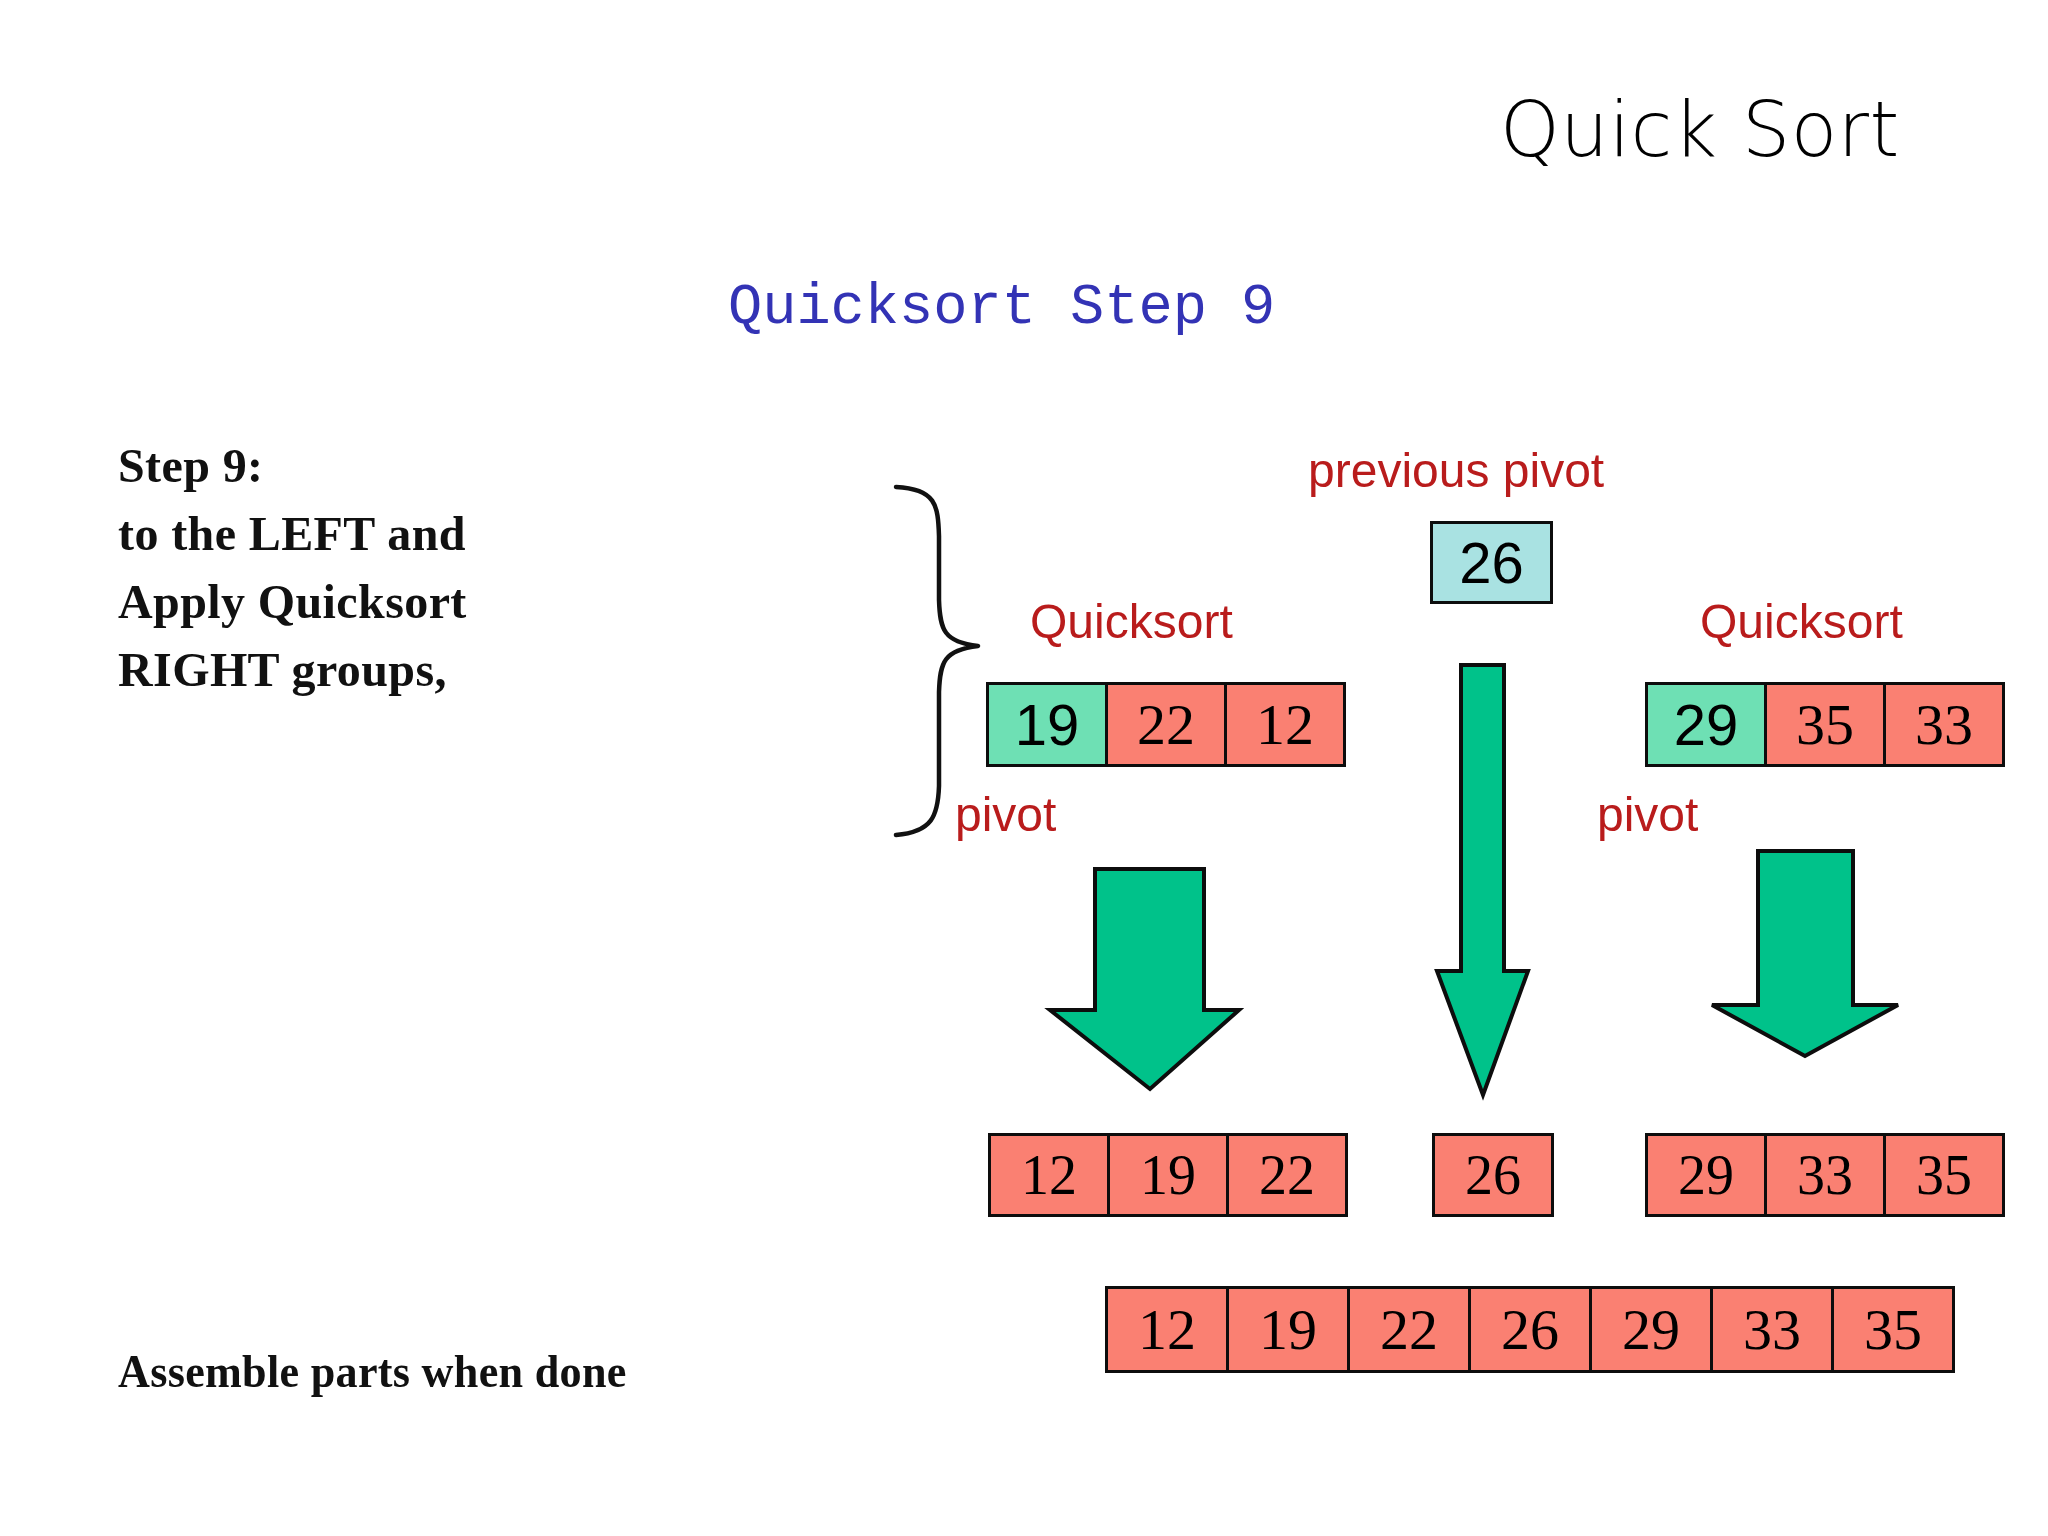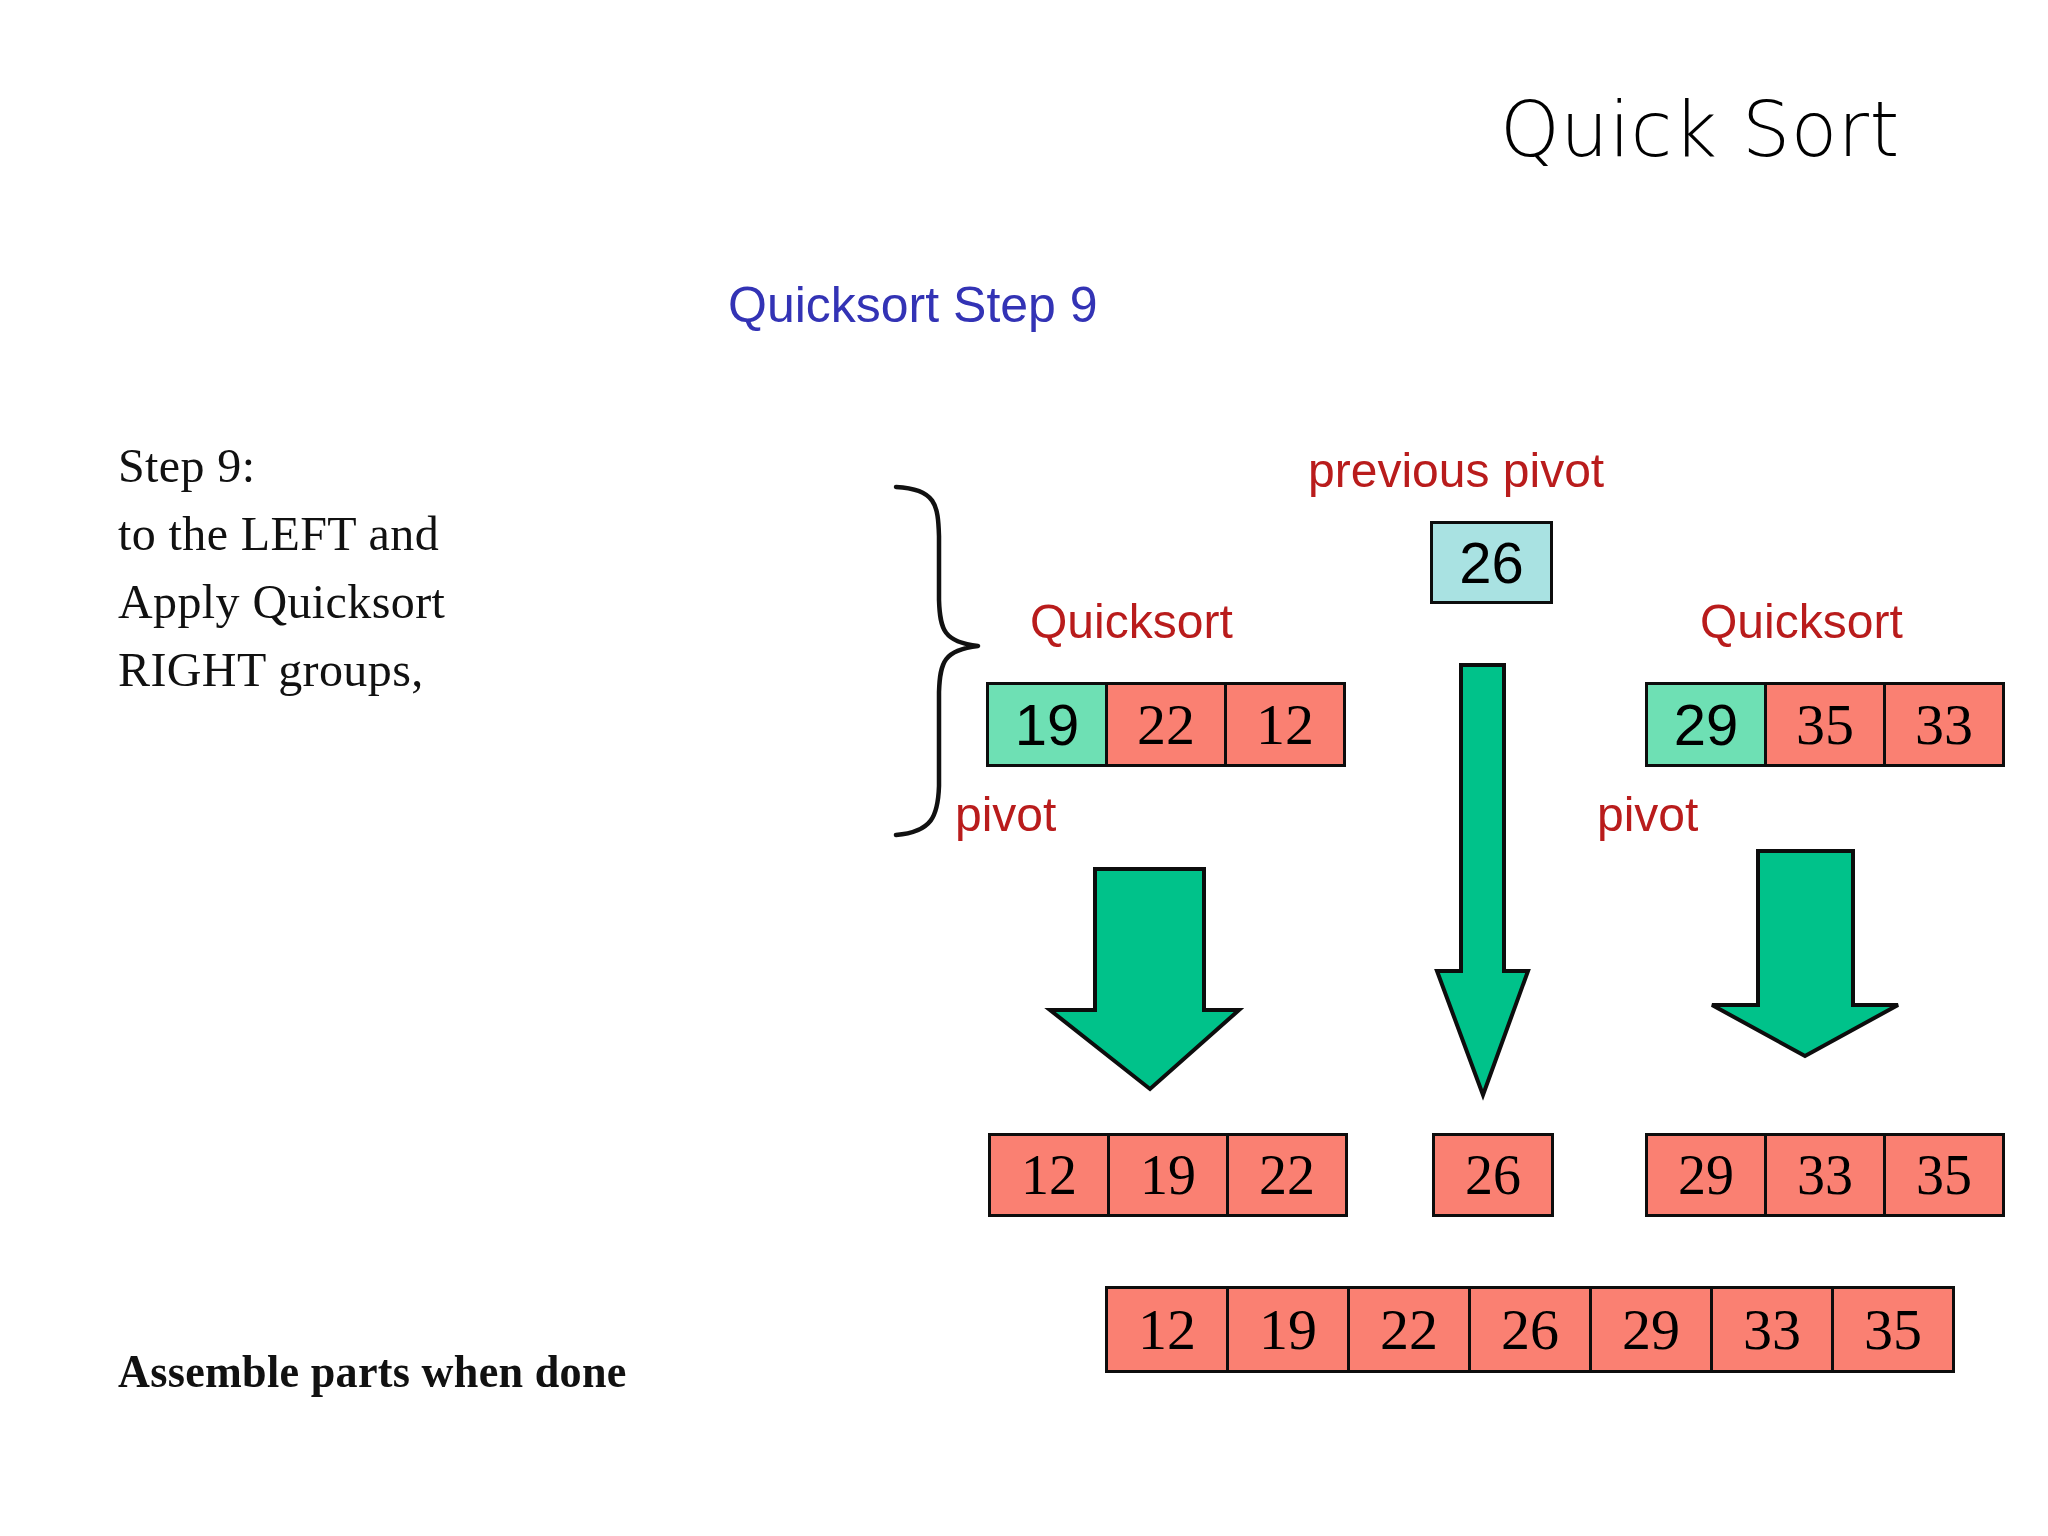--- a/index.html
+++ b/index.html
@@ -26,34 +26,34 @@
     font-weight: 300;
     font-size: 76px;
     color: #000000;
     white-space: nowrap;
     letter-spacing: 0.5px;
   }
   .slide-subtitle {
     position: absolute;
     left: 728px;
     top: 276px;
-    font-family: Liberation Sans, sans-serif;
-    font-size: 50px;
+    font-family: Liberation Mono, monospace;
+    font-size: 57px;
     color: #3333b5;
     white-space: nowrap;
   }
 
   
   .step-block {
     position: absolute;
     left: 118px;
     top: 432px;
     width: 620px;
     font-family: "Liberation Serif", serif;
-    font-weight: normal;
+    font-weight: bold;
     font-size: 48px;
     line-height: 1.42;
     color: #111111;
     letter-spacing: 0.4px;
   }
   .step-block div { white-space: nowrap; }
   .assemble-note {
     position: absolute;
     left: 118px;
     top: 1345px;

